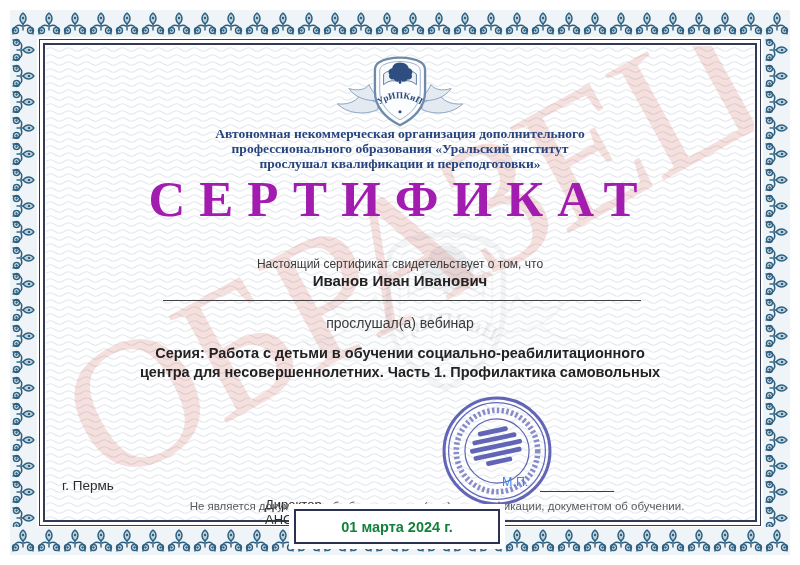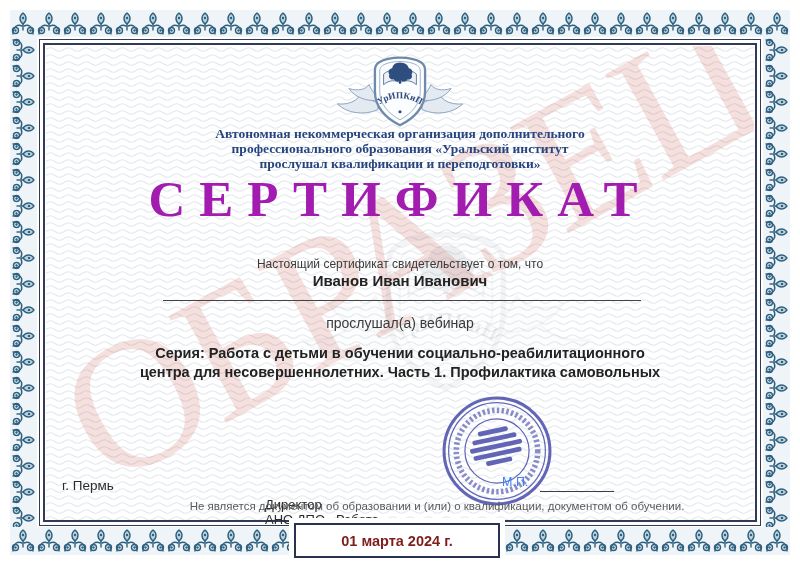--- a/index.html
+++ b/index.html
@@ -63,24 +63,24 @@
     font-size:14.5px;line-height:19px;font-weight:bold;color:#222;
   }
   .stamp{position:absolute;left:441px;top:395px;width:112px;height:112px;opacity:.88;}
   .director{position:absolute;left:265px;top:459px;font-size:13px;line-height:15px;color:#2b2b2b;margin-top:38px;}
   .city{position:absolute;left:62px;top:478px;font-size:13.5px;color:#2b2b2b;}
   .mp{position:absolute;left:502px;top:475px;font-size:12.5px;color:#3b82f6;z-index:5;}
   .sig-line{position:absolute;left:540px;top:491px;width:74px;border-top:1.5px solid #3a3a52;}
   .disclaimer{position:absolute;left:0;top:500px;width:800px;text-align:center;font-size:11.5px;color:#5a5a5a;padding-left:37px;}
 
   .date-box{
-    position:absolute;left:294px;top:523px;width:202px;height:31px;z-index:8;
+    position:absolute;left:294px;top:509px;width:202px;height:31px;z-index:8;
     background:#ffffff;border:2px solid #2b3150;box-shadow:0 0 0 5px #ffffff;
     display:flex;align-items:center;justify-content:center;
-    font-size:14.5px;font-weight:bold;color:#7f1d1d;
+    font-size:14.5px;font-weight:bold;color:#15803d;
   }
 </style>
 </head>
 <body>
 
 <svg width="0" height="0" style="position:absolute" aria-hidden="true">
   <defs>
     <pattern id="ornH" patternUnits="userSpaceOnUse" width="26" height="27">
       <rect width="26" height="27" fill="#eef4f7"></rect>
       <g fill="none" stroke="#2d5f80" stroke-width="1.4" stroke-linecap="round">

